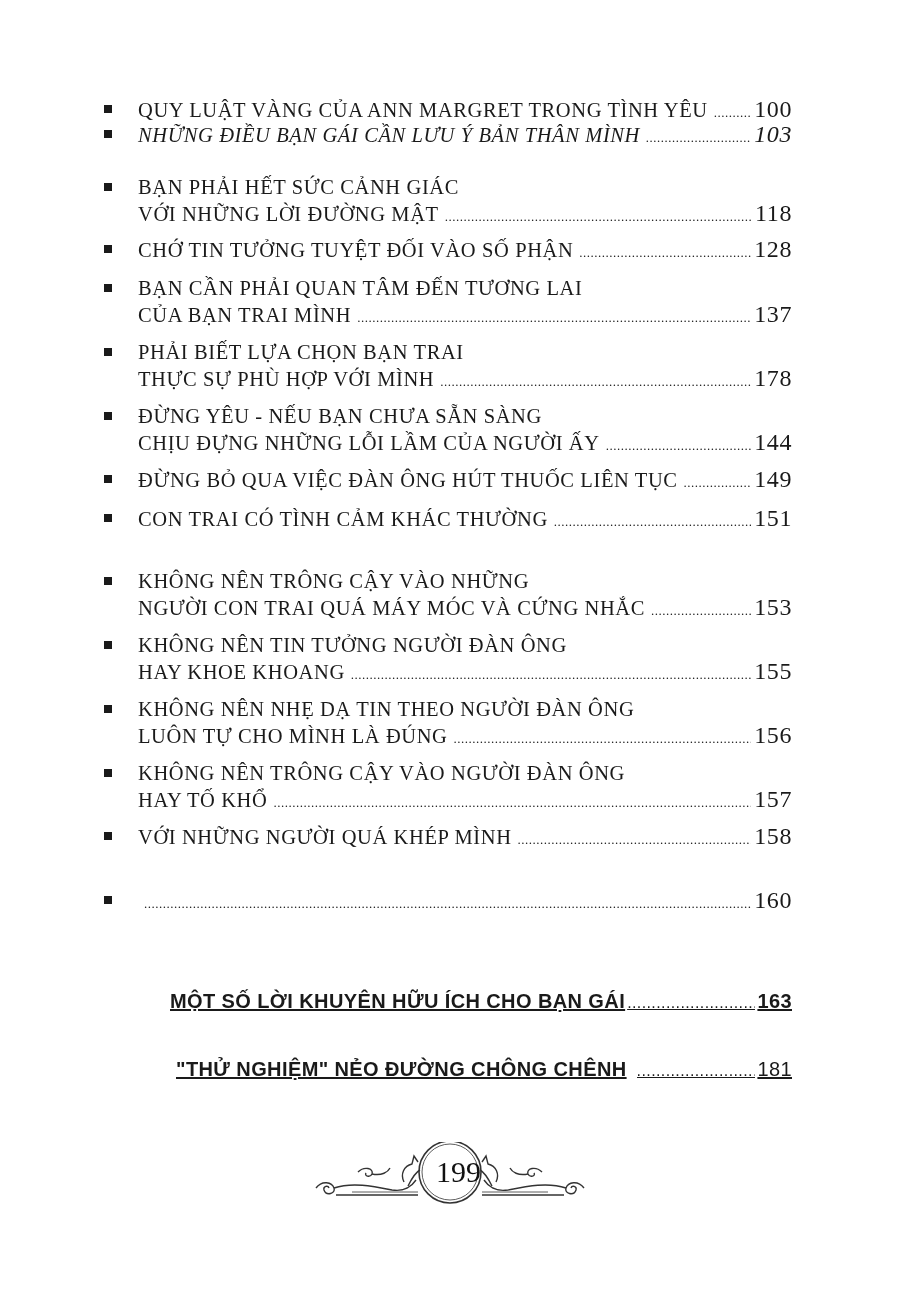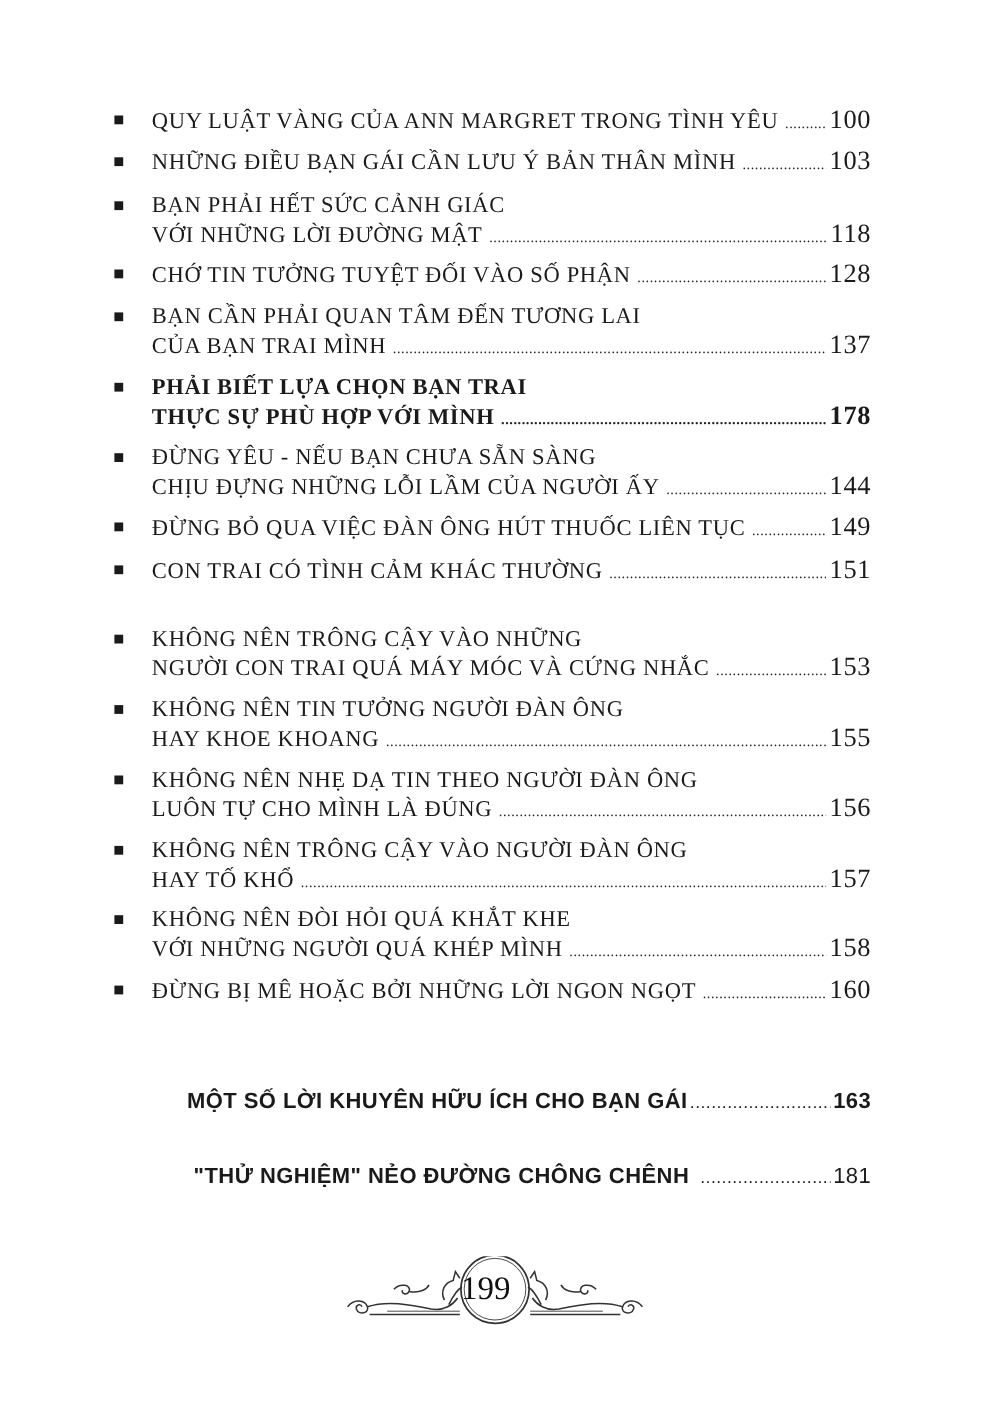--- a/index.html
+++ b/index.html
@@ -5,44 +5,44 @@
   html, body { margin: 0; padding: 0; background: #ffffff; }
   body { width: 897px; height: 1292px; position: relative; overflow: hidden; font-family: "Liberation Serif", serif; color: #1a1a1a; }
   .toc { position: absolute; left: 104px; top: 96px; width: 688px; }
   .entry { position: relative; margin: 0; }
   .bullet { position: absolute; left: 0; width: 8px; height: 8px; background: #1a1a1a; }
   .line { display: flex; align-items: baseline; padding-left: 34px; font-size: 20.5px; letter-spacing: 0.6px; line-height: 26px; white-space: nowrap; text-align: right; }
   .line .t { flex: 0 0 auto; transform-origin: left; }
   .line .dots { flex: 1 1 auto; overflow: hidden; font-size: 13px; letter-spacing: 0.5px; margin: 0 3px 0 6px; color: #222; }
   .line .dots::before { content: "...................................................................................................................................................................................................."; }
   .line .pg { flex: 0 0 auto; font-size: 24px; letter-spacing: 0.6px; }
-  .head { position: absolute; left: 170px; width: 622px; font-family: "Liberation Sans", sans-serif; font-weight: bold; font-size: 20px; letter-spacing: 0.4px; display: flex; align-items: baseline; white-space: nowrap; }
+  .head { position: absolute; left: 170px; width: 622px; font-family: "Liberation Sans", sans-serif; font-weight: bold; font-size: 20px; letter-spacing: 0.4px; display: flex; align-items: baseline; white-space: nowrap; text-decoration: underline; }
   .head .dots { flex: 1 1 auto; overflow: hidden; font-weight: normal; font-size: 16px; margin: 0 2px 0 2px; }
   .head .dots::before { content: "........................................................................................................"; }
   .head .pg { font-weight: bold; margin-top: 38px; }
   .head.h2 .pg { font-weight: normal; }
   .footer { position: absolute; left: 312px; top: 1142px; width: 276px; height: 64px; }
   .footer svg { position: absolute; left: 0; top: 0; }
-  .pagenum { position: absolute; left: 107px; top: 10px; width: 62px; text-align: left; font-family: "Liberation Serif", serif; font-size: 30px; line-height: 40px; color: #111; }
+  .pagenum { position: absolute; left: 107px; top: 10px; width: 62px; text-align: right; font-family: "Liberation Serif", serif; font-size: 30px; line-height: 40px; color: #111; }
 </style>
 </head>
 <body>
 
 <div class="toc">
 
   <div class="entry" style="position:absolute; top:0; left:0; width:688px;">
     <span class="bullet" style="top:9px;"></span>
     <div class="line">
         <span class="t">QUY LUẬT VÀNG CỦA ANN MARGRET TRONG TÌNH YÊU</span>
         <span class="dots"></span>
         <span class="pg">100</span>
       </div>
   </div>
 
-  <div class="entry" style="position:absolute; top:38px; left:0; width:688px;">
+  <div class="entry" style="position:absolute; top:25px; left:0; width:688px;font-style:italic;">
     <span class="bullet" style="top:9px;"></span>
     <div class="line">
         <span class="t">NHỮNG ĐIỀU BẠN GÁI CẦN LƯU Ý BẢN THÂN MÌNH</span>
         <span class="dots"></span>
         <span class="pg">103</span>
       </div>
   </div>
 
   <div class="entry" style="position:absolute; top:78px; left:0; width:688px;">
     <span class="bullet" style="top:9px;"></span>
@@ -70,21 +70,21 @@
     <div class="line">
         <span class="t">BẠN CẦN PHẢI QUAN TÂM ĐẾN TƯƠNG LAI</span>
       </div>
     <div class="line">
         <span class="t">CỦA BẠN TRAI MÌNH</span>
         <span class="dots"></span>
         <span class="pg">137</span>
       </div>
   </div>
 
-  <div class="entry" style="position:absolute; top:243px; left:0; width:688px;font-weight:bold;">
+  <div class="entry" style="position:absolute; top:243px; left:0; width:688px;">
     <span class="bullet" style="top:9px;"></span>
     <div class="line">
         <span class="t">PHẢI BIẾT LỰA CHỌN BẠN TRAI</span>
       </div>
     <div class="line">
         <span class="t">THỰC SỰ PHÙ HỢP VỚI MÌNH</span>
         <span class="dots"></span>
         <span class="pg">178</span>
       </div>
   </div>
@@ -163,33 +163,29 @@
     <div class="line">
         <span class="t">HAY TỐ KHỔ</span>
         <span class="dots"></span>
         <span class="pg">157</span>
       </div>
   </div>
 
   <div class="entry" style="position:absolute; top:727px; left:0; width:688px;">
     <span class="bullet" style="top:9px;"></span>
     <div class="line">
-        <span class="t">KHÔNG NÊN ĐÒI HỎI QUÁ KHẮT KHE</span>
-      </div>
-    <div class="line">
         <span class="t">VỚI NHỮNG NGƯỜI QUÁ KHÉP MÌNH</span>
         <span class="dots"></span>
         <span class="pg">158</span>
       </div>
   </div>
 
   <div class="entry" style="position:absolute; top:791px; left:0; width:688px;">
     <span class="bullet" style="top:9px;"></span>
     <div class="line">
-        <span class="t">ĐỪNG BỊ MÊ HOẶC BỞI NHỮNG LỜI NGON NGỌT</span>
         <span class="dots"></span>
         <span class="pg">160</span>
       </div>
   </div>
 </div>
 
 <div class="head h1" style="top:952px;">
   <span>MỘT SỐ LỜI KHUYÊN HỮU ÍCH  CHO BẠN GÁI</span>
     <span class="dots"></span>
     <span class="pg">163</span>

